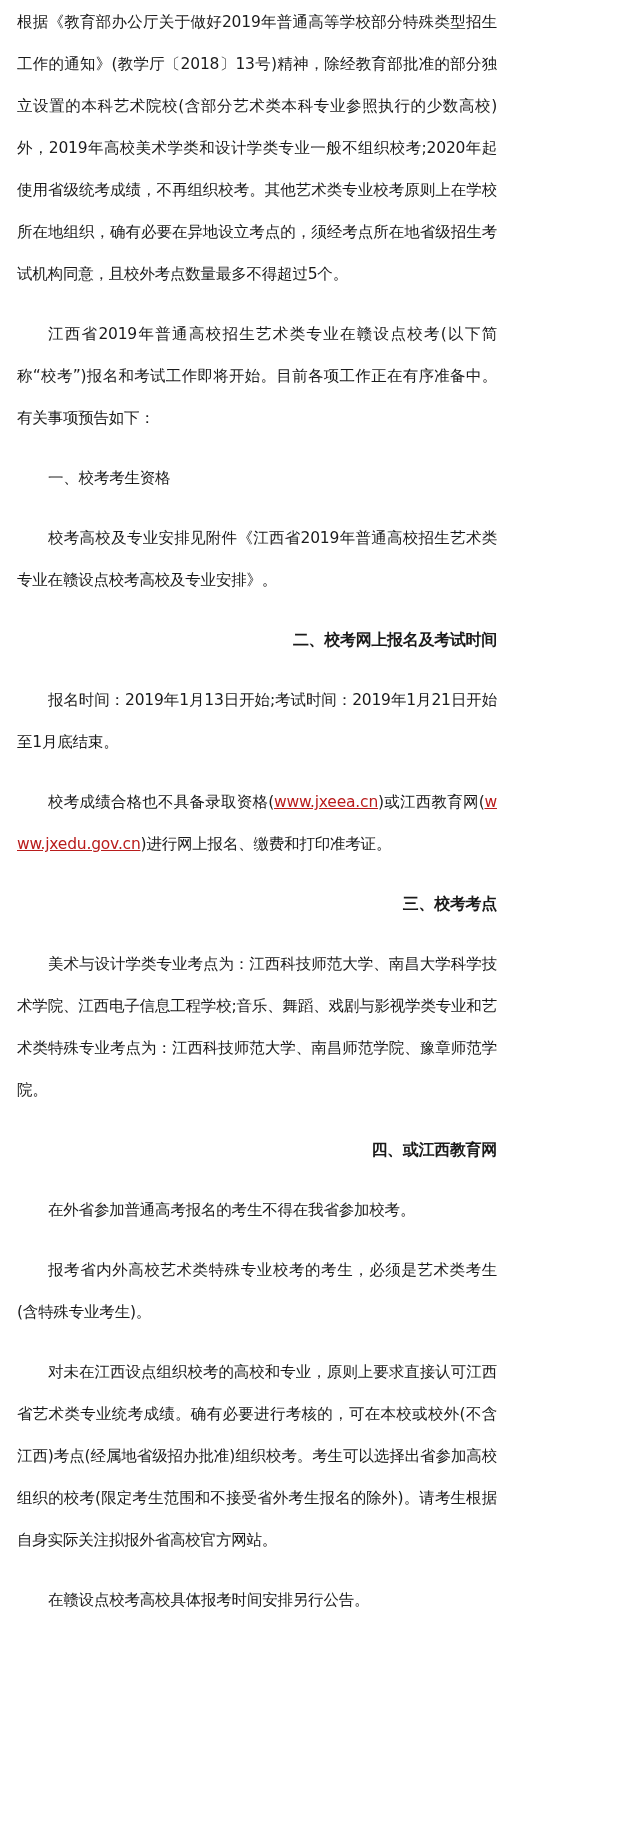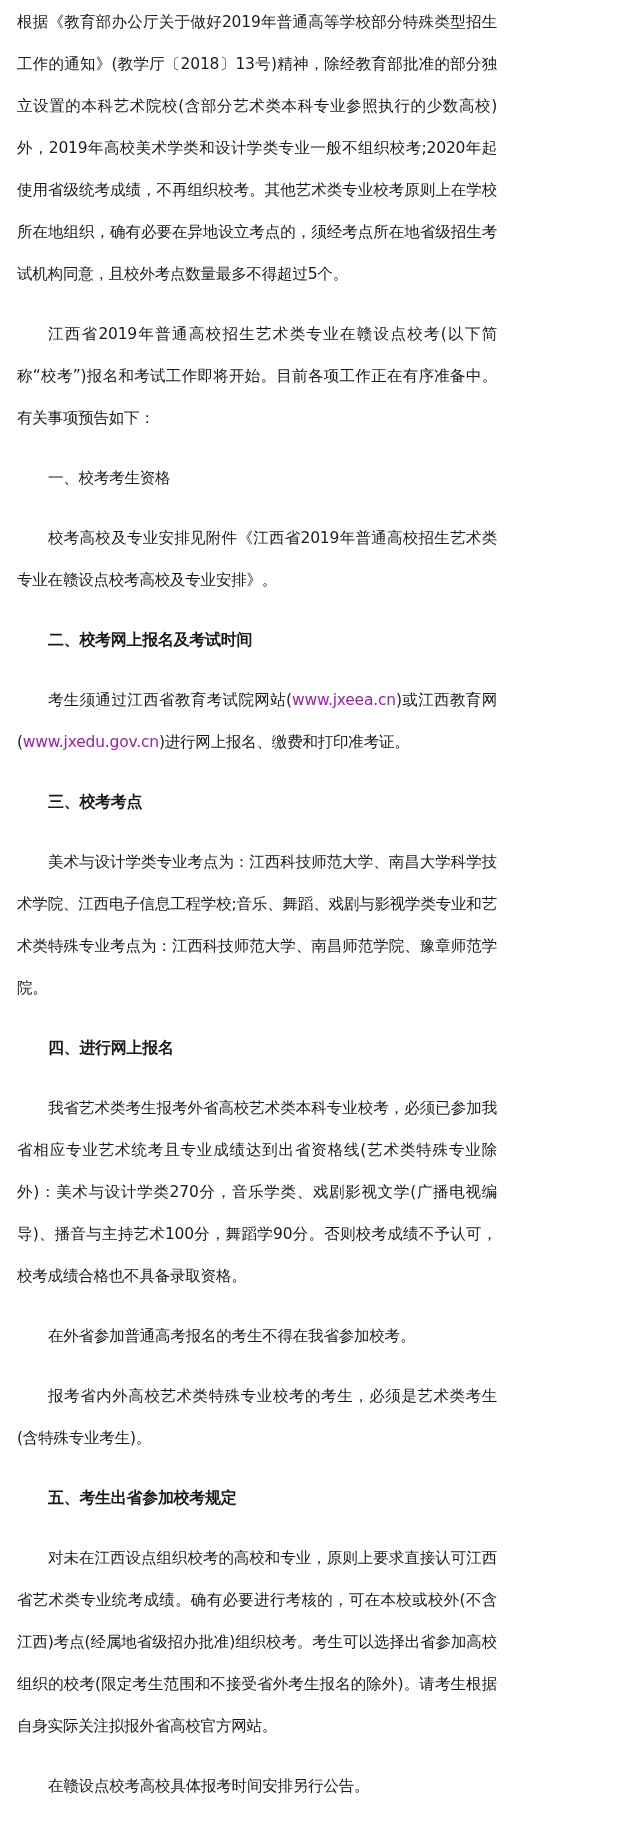--- a/index.html
+++ b/index.html
@@ -26,46 +26,47 @@
     }
     .indent { text-indent: 31px; }
     .gap { margin-top: 18px; }
     .heading {
       margin: 18px 0 0 0;
       line-height: 42px;
       padding-left: 31px;
       font-weight: bold;
       font-size: 16px;
       letter-spacing: -0.3px;
+      text-align: right;
     }
     a.link {
-      color: #a21caf;
+      color: #b91c1c;
+      text-decoration: underline;
     }
     .first { margin-top: 1px; }
   </style>
 </head>
 <body>
 
 <div class="doc">
 
   <p class="p first">根据《教育部办公厅关于做好2019年普通高等学校部分特殊类型招生工作的通知》(教学厅〔2018〕13号)精神，除经教育部批准的部分独立设置的本科艺术院校(含部分艺术类本科专业参照执行的少数高校)外，2019年高校美术学类和设计学类专业一般不组织校考;2020年起使用省级统考成绩，不再组织校考。其他艺术类专业校考原则上在学校所在地组织，确有必要在异地设立考点的，须经考点所在地省级招生考试机构同意，且校外考点数量最多不得超过5个。</p>
 
   <p class="p indent gap">江西省2019年普通高校招生艺术类专业在赣设点校考(以下简称“校考”)报名和考试工作即将开始。目前各项工作正在有序准备中。有关事项预告如下：</p>
 
   <p class="p gap" style="padding-left:31px;">一、校考考生资格</p>
   <p class="p indent gap">校考高校及专业安排见附件《江西省2019年普通高校招生艺术类专业在赣设点校考高校及专业安排》。</p>
 
   <h2 class="heading">二、校考网上报名及考试时间</h2>
-  <p class="p indent gap"><span>考生须通过江西省教育考试院网站(</span><a class="link">www.jxeea.cn</a><span>)或江西教育网(</span><a class="link">www.jxedu.gov.cn</a><span>)进行网上报名、缴费和打印准考证。</span></p>
+  <p class="p indent gap">报名时间：2019年1月13日开始;考试时间：2019年1月21日开始至1月底结束。</p>
+  <p class="p indent gap"><span>校考成绩合格也不具备录取资格(</span><a class="link">www.jxeea.cn</a><span>)或江西教育网(</span><a class="link">www.jxedu.gov.cn</a><span>)进行网上报名、缴费和打印准考证。</span></p>
 
   <h2 class="heading">三、校考考点</h2>
   <p class="p indent gap">美术与设计学类专业考点为：江西科技师范大学、南昌大学科学技术学院、江西电子信息工程学校;音乐、舞蹈、戏剧与影视学类专业和艺术类特殊专业考点为：江西科技师范大学、南昌师范学院、豫章师范学院。</p>
 
-  <h2 class="heading">四、进行网上报名</h2>
-  <p class="p indent gap">我省艺术类考生报考外省高校艺术类本科专业校考，必须已参加我省相应专业艺术统考且专业成绩达到出省资格线(艺术类特殊专业除外)：美术与设计学类270分，音乐学类、戏剧影视文学(广播电视编导)、播音与主持艺术100分，舞蹈学90分。否则校考成绩不予认可，校考成绩合格也不具备录取资格。</p>
+  <h2 class="heading">四、或江西教育网</h2>
   <p class="p indent gap">在外省参加普通高考报名的考生不得在我省参加校考。</p>
   <p class="p indent gap">报考省内外高校艺术类特殊专业校考的考生，必须是艺术类考生(含特殊专业考生)。</p>
 
-  <h2 class="heading">五、考生出省参加校考规定</h2>
   <p class="p indent gap">对未在江西设点组织校考的高校和专业，原则上要求直接认可江西省艺术类专业统考成绩。确有必要进行考核的，可在本校或校外(不含江西)考点(经属地省级招办批准)组织校考。考生可以选择出省参加高校组织的校考(限定考生范围和不接受省外考生报名的除外)。请考生根据自身实际关注拟报外省高校官方网站。</p>
   <p class="p indent gap">在赣设点校考高校具体报考时间安排另行公告。</p>
 
 </div>
 
 </body></html>

